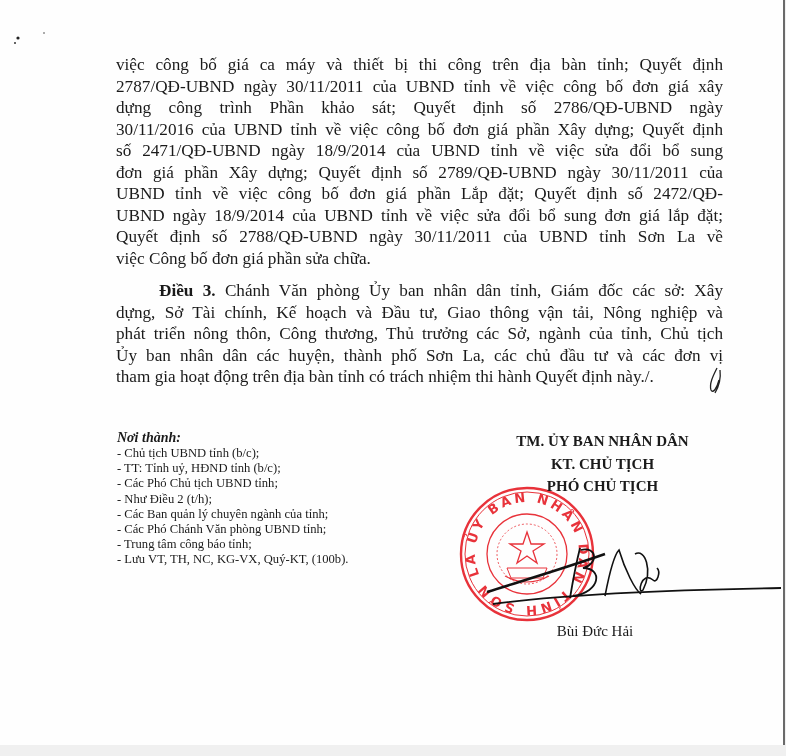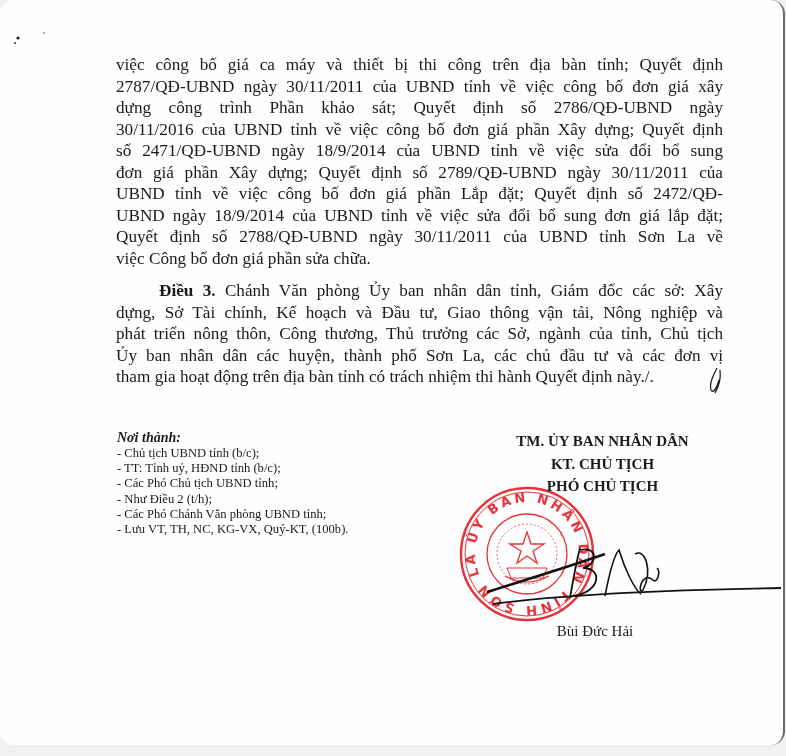--- a/index.html
+++ b/index.html
@@ -4,21 +4,21 @@
 <style>
   html, body { margin:0; padding:0; }
   body {
     width:786px; height:756px; overflow:hidden;
     background:#f0f0f0; position:relative;
     font-family:"Liberation Serif", "DejaVu Serif", serif;
     color:#1a1a1a;
   }
   .page {
     position:absolute; left:0; top:0; width:783px; height:745px;
-    background:#fefefe; border-right:2px solid #6a6a6a;border-radius:14px;
+    background:#fefefe; border-right:2px solid #6a6a6a;
   }
   .specks { position:absolute; left:10px; top:30px; }
   .body-text {
     position:absolute; left:116px; top:54px; width:607px;
     font-size:17.2px; line-height:21.5px; text-align:justify;
   }
   .body-text p { margin:0; }
   .body-text .line { display:block; text-align:justify; text-align-last:justify; white-space:nowrap; }
   .body-text .line.last { text-align-last:left; }
   .para3 { margin-top:11px !important; }
@@ -74,21 +74,23 @@
   <svg class="initials" width="22" height="30">
     <path d="M12 2 C8 10, 4 18, 6 24 C8 28, 12 22, 14 14 M15 4 C16 12, 14 20, 10 27" stroke="#222" stroke-width="1.3" fill="none"></path>
   </svg>
 
   <div class="recipients">
     <div class="title">Nơi thành:</div>
     <div>- Chủ tịch UBND tỉnh (b/c);</div>
     <div>- TT: Tỉnh uỷ, HĐND tỉnh (b/c);</div>
     <div>- Các Phó Chủ tịch UBND tỉnh;</div>
     <div>- Như Điều 2 (t/h);</div>
+    <div>- Các Ban quản lý chuyên ngành của tỉnh;</div>
     <div>- Các Phó Chánh Văn phòng UBND tỉnh;</div>
+    <div>- Trung tâm công báo tỉnh;</div>
     <div>- Lưu VT, TH, NC, KG-VX, Quý-KT, (100b).</div>
   </div>
 
   <svg class="stamp" width="140" height="140" viewBox="0 0 140 140">
     <defs>
       <path id="stampArc" d="M70,70 m-52,0 a52,52 0 1,1 104,0 a52,52 0 1,1 -104,0"></path>
     </defs>
     <circle cx="70" cy="70" r="66" fill="none" stroke="#e8323a" stroke-width="2.4"></circle>
     <circle cx="70" cy="70" r="62" fill="none" stroke="#e8323a" stroke-width="1"></circle>
     <circle cx="70" cy="70" r="40" fill="none" stroke="#e8323a" stroke-width="1.3"></circle>

